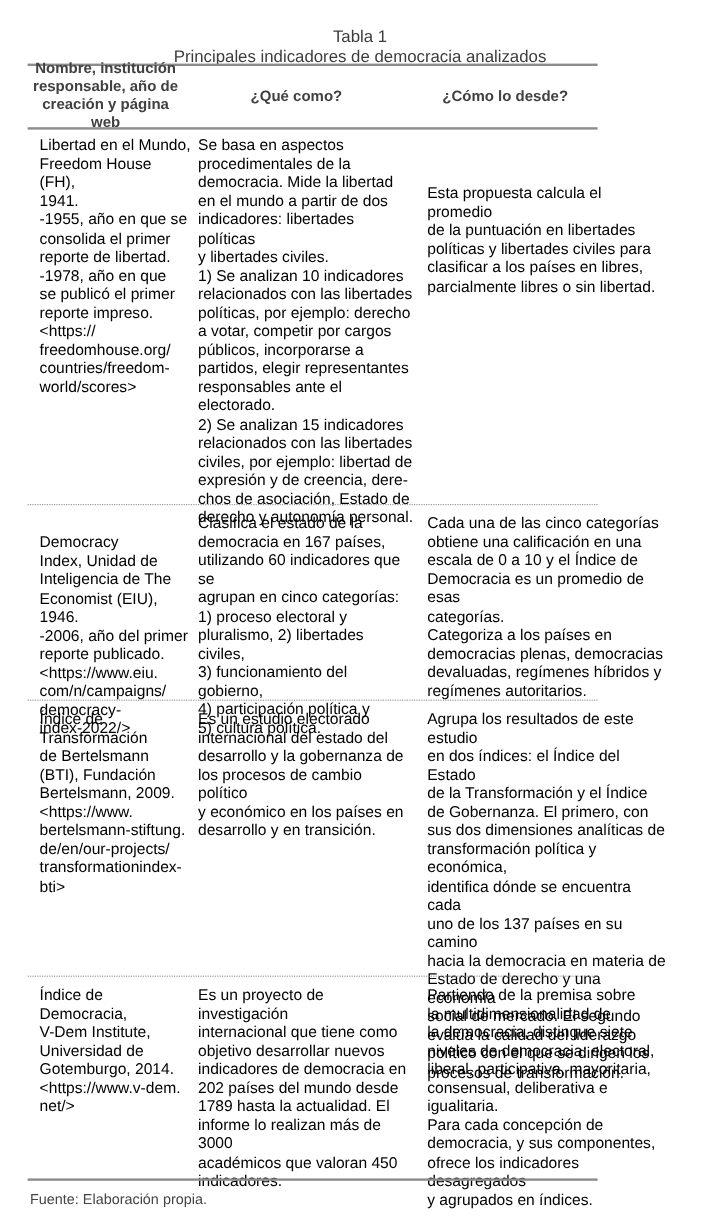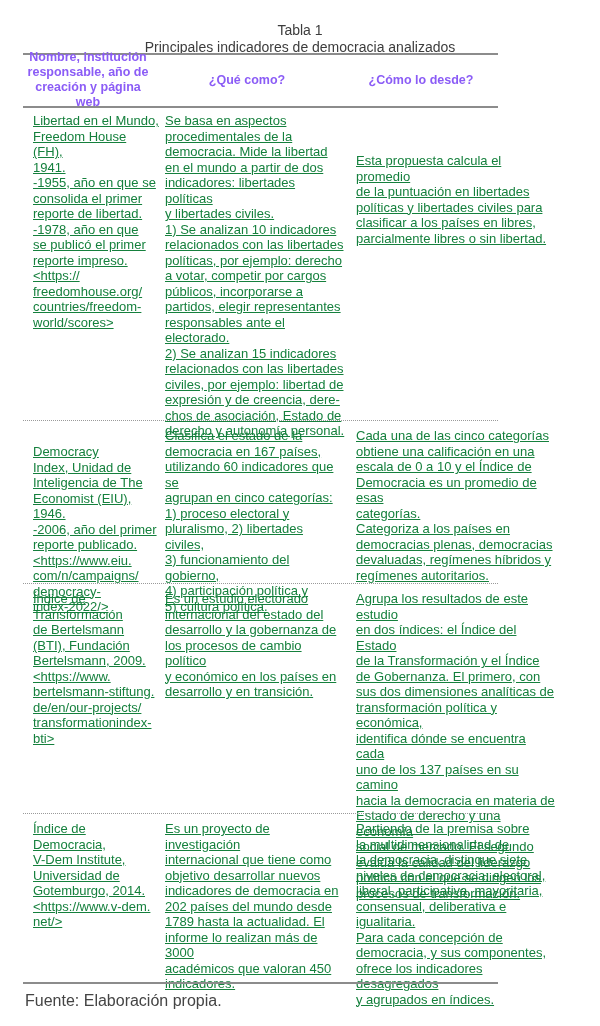--- a/index.html
+++ b/index.html
@@ -47,50 +47,49 @@
     }
     .header-row {
       position: absolute;
       left: 23px;
       top: 57px;
       width: 475px;
       height: 46px;
       font-weight: bold;
       font-size: 12.5px;
       line-height: 15px;
-      color: #8b5cf6;
+      color: #404040;
     }
     .hdr {
       position: absolute;
       top: 0;
       height: 46px;
       display: flex;
       align-items: center;
       justify-content: center;
       text-align: center;
     }
     .hdr-1 { left: 0; width: 130px; }
     .hdr-2 { left: 134px; width: 180px; }
     .hdr-3 { left: 318px; width: 160px; }
     .cell {
       position: absolute;
       font-size: 13px;
       line-height: 15.5px;
-      color: #15803d;
+      color: #000000;
       white-space: pre-line;
-      text-decoration: underline;
     }
     .c1 { left: 33px; width: 126px; }
     .c2 { left: 165px; width: 180px; }
     .c3 { left: 356px; width: 200px; }
     .footer {
       position: absolute;
       left: 25px;
       top: 1014px;
-      font-size: 16px;
+      font-size: 12px;
       color: #444;
     }
   </style>
 </head>
 <body>
 
 <div class="page">
   <div class="caption caption-label">Tabla 1</div>
   <div class="caption">Principales indicadores de democracia analizados</div>
 </div>

